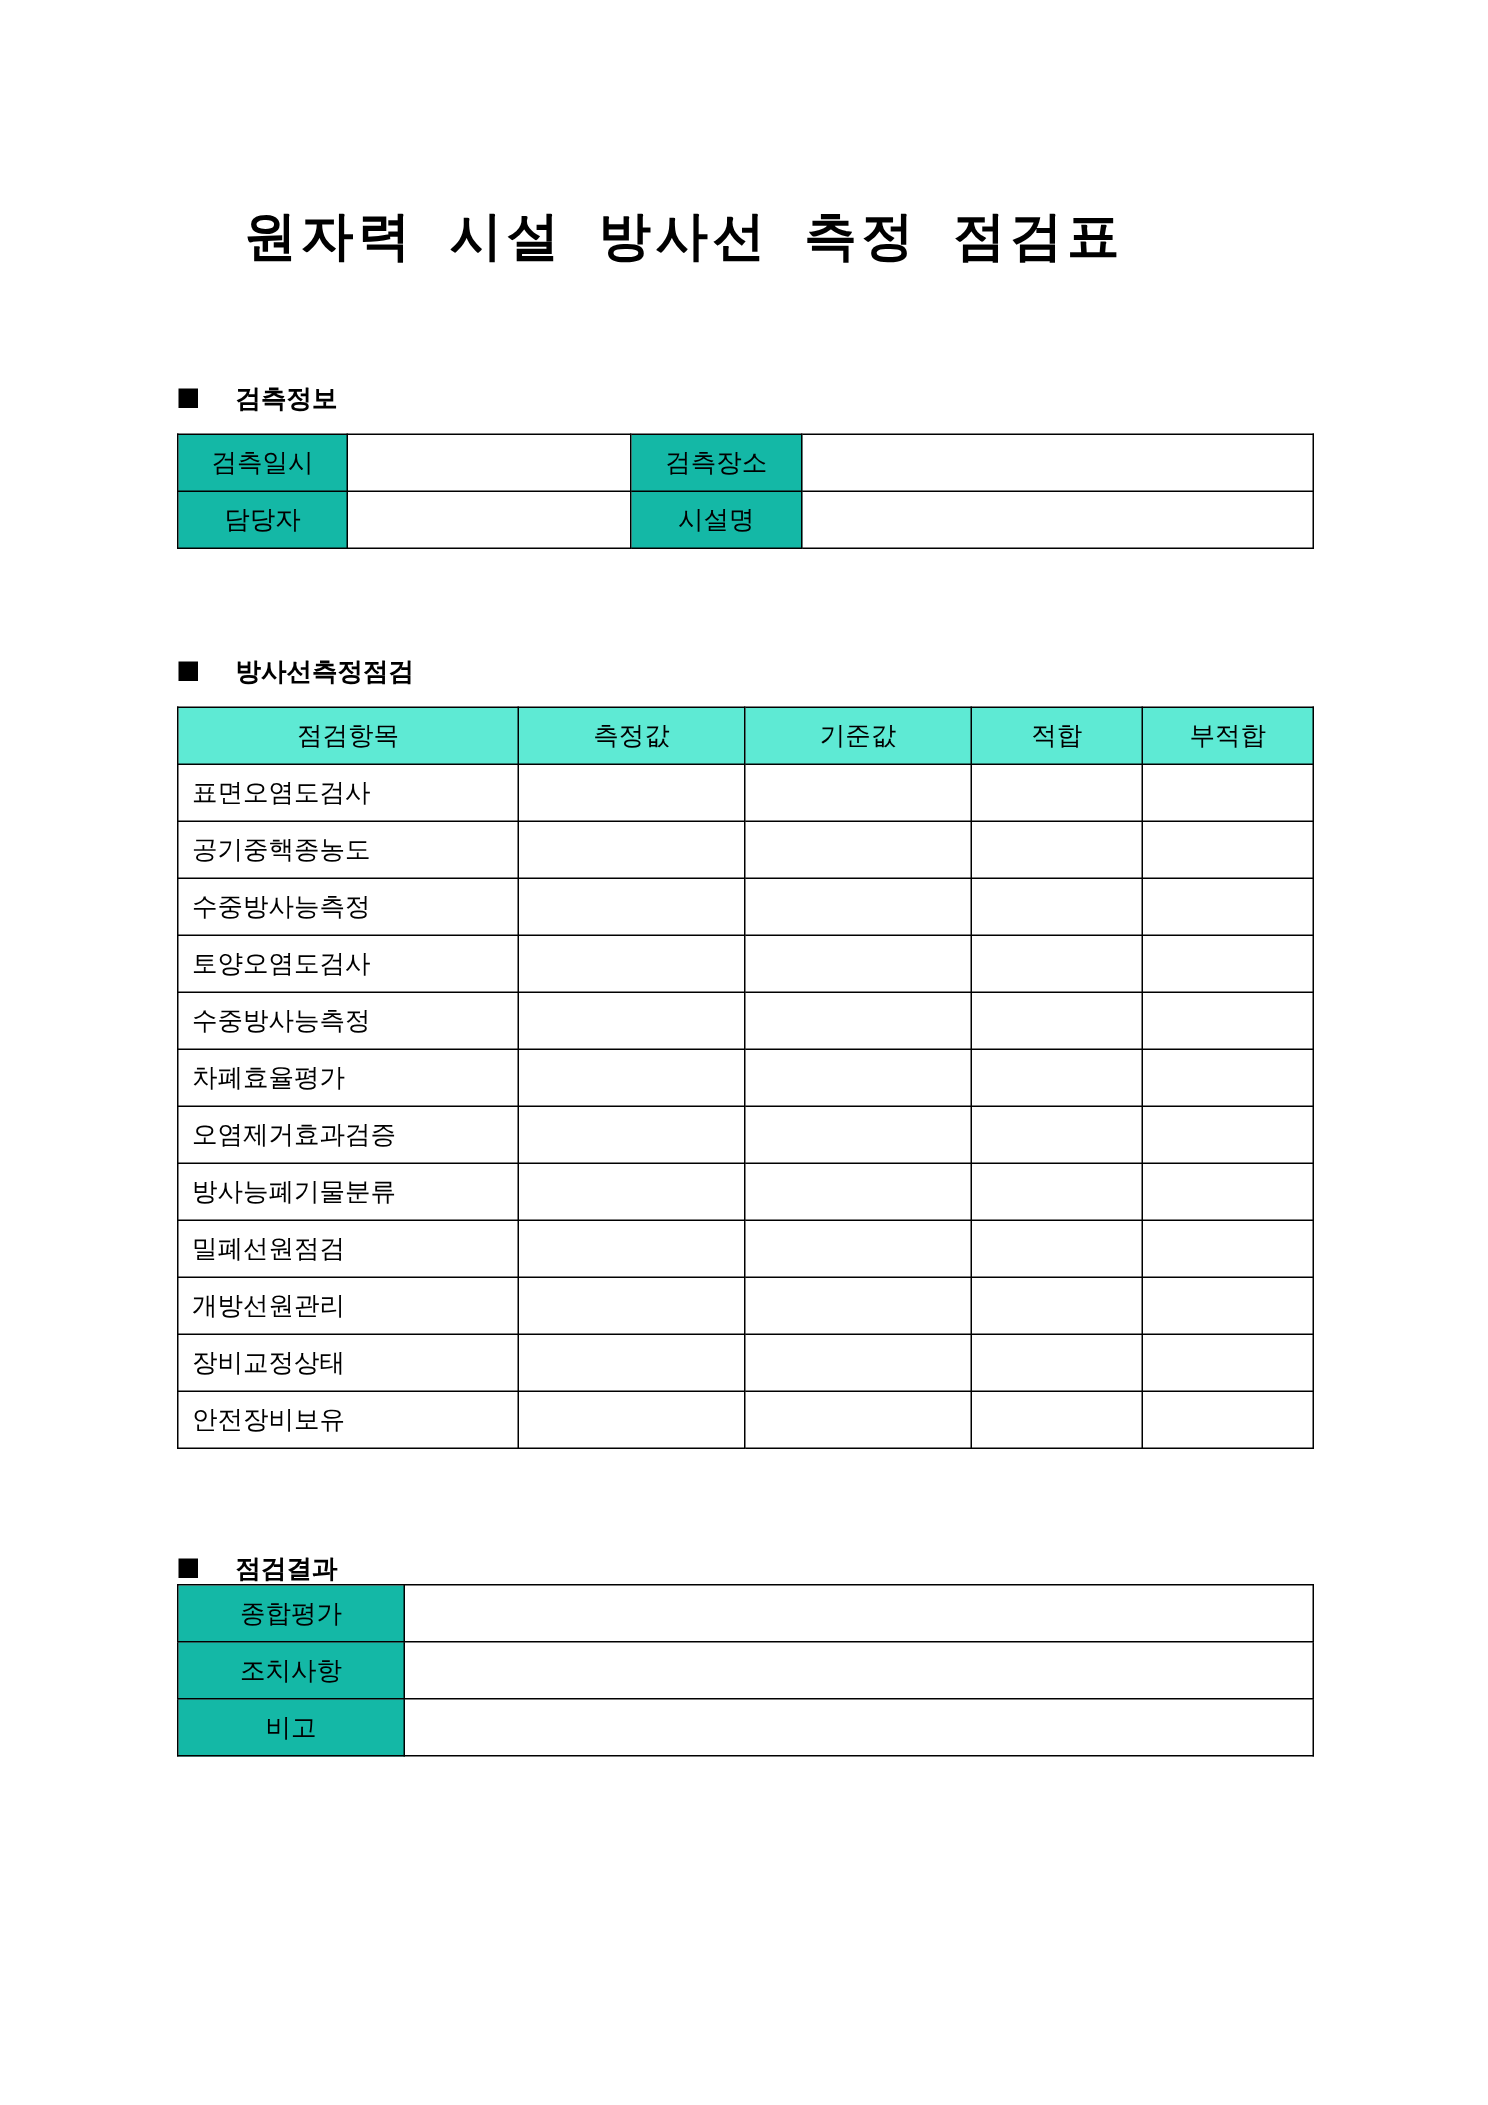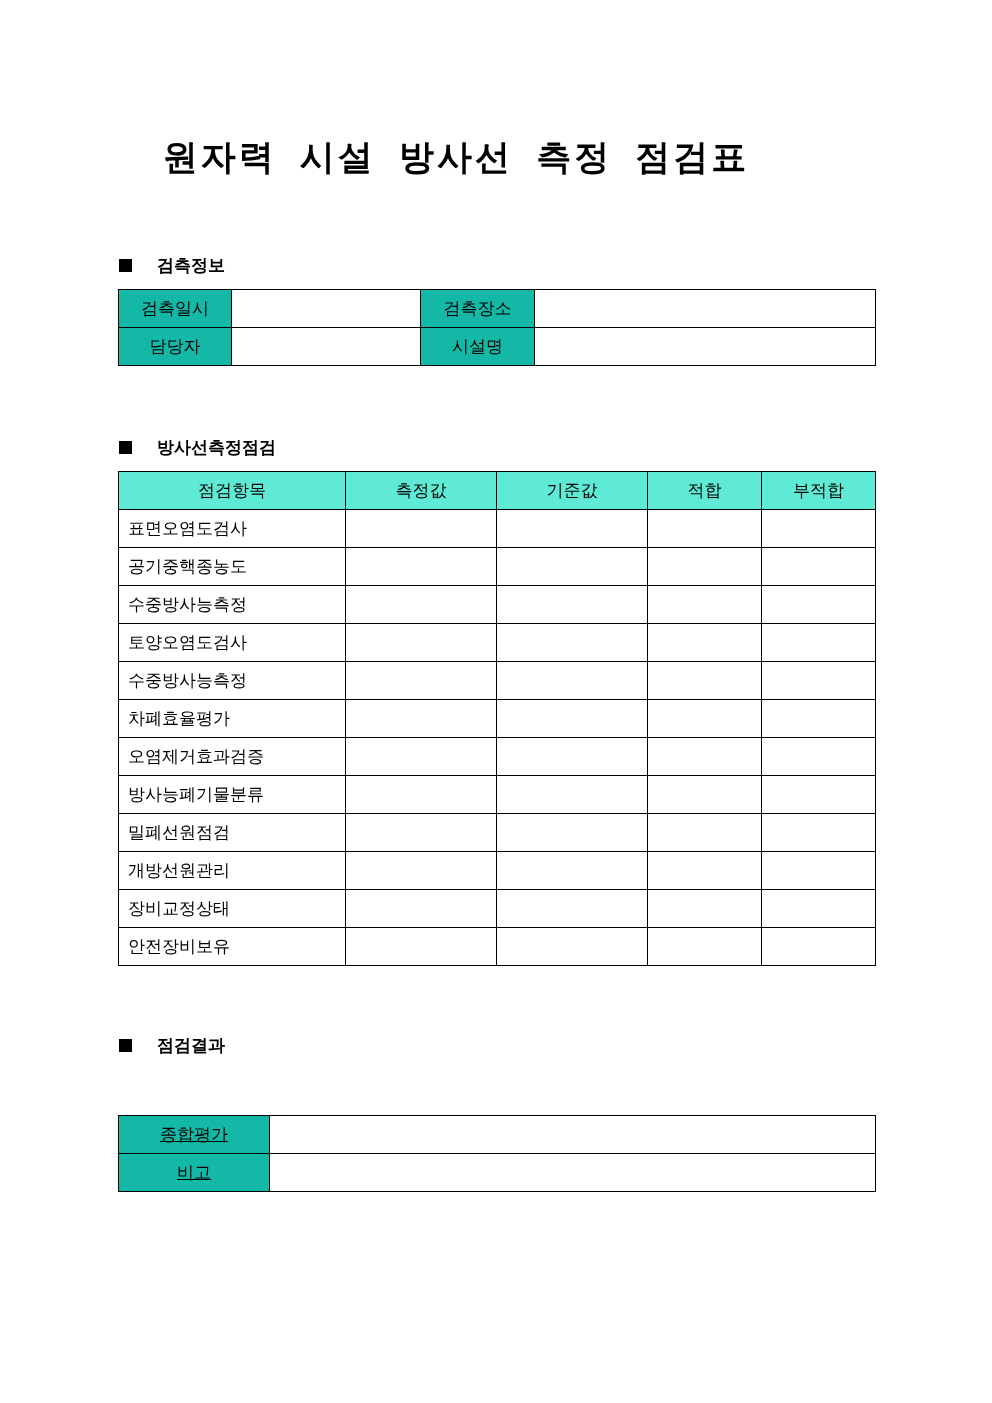--- a/index.html
+++ b/index.html
@@ -150,28 +150,32 @@
     <td></td>
     <td></td>
   </tr>
 </tbody>
   </table>
 
 <div class="section-heading" style="top:1034px;">
   <span class="square"></span>
   <span>점검결과</span>
 </div>
-<table style="top:1115px; width:757px;text-decoration:underline;">
+<table style="top:1056px; width:757px;">
   <colgroup>
       <col style="width:151px">
       <col style="width:606px">
     </colgroup>
   <tbody>
       <tr style="height:38px">
     <td class="lbl">종합평가</td>
     <td class="empty"></td>
   </tr>
   <tr style="height:38px">
+    <td class="lbl">조치사항</td>
+    <td class="empty"></td>
+  </tr>
+  <tr style="height:38px">
     <td class="lbl">비고</td>
     <td class="empty"></td>
   </tr>
 </tbody>
   </table>
 
 </body></html>

